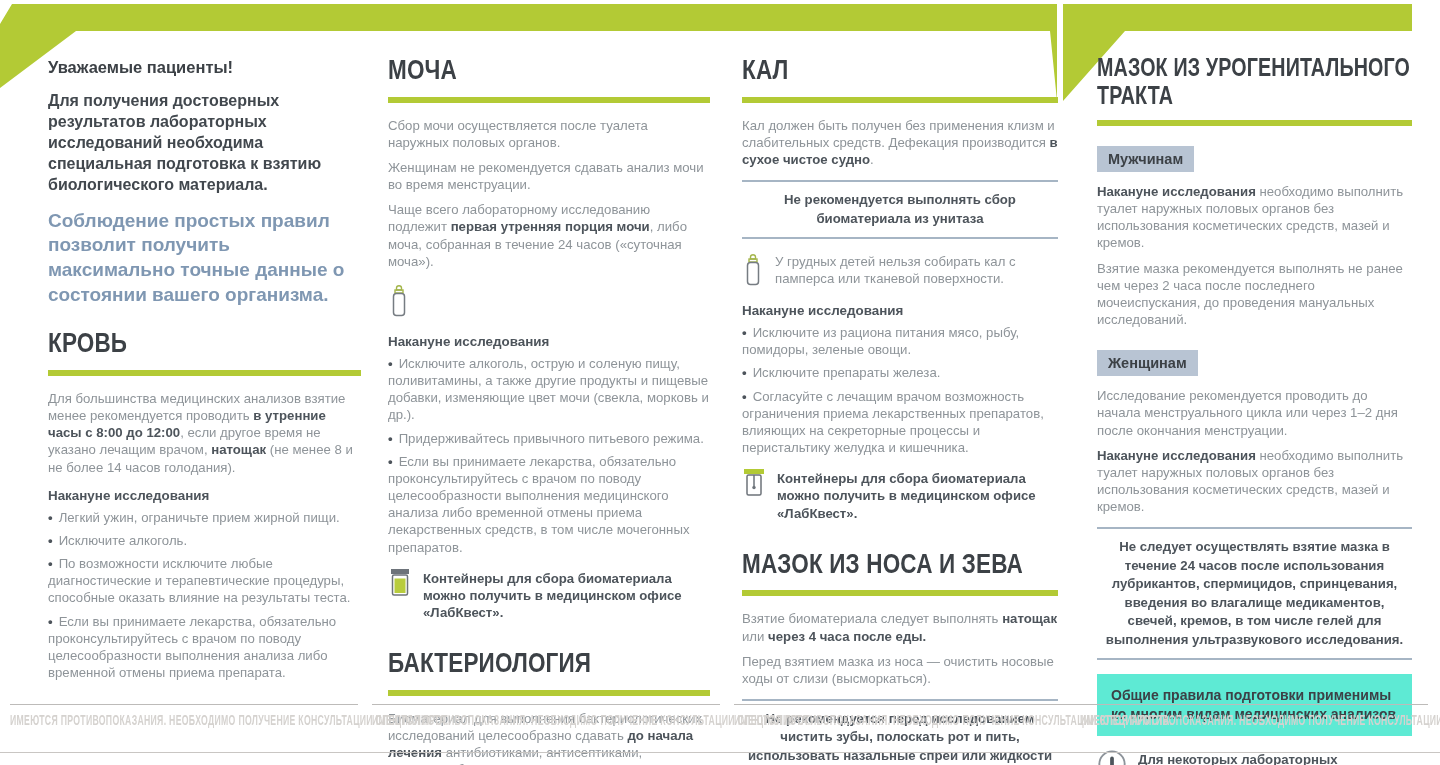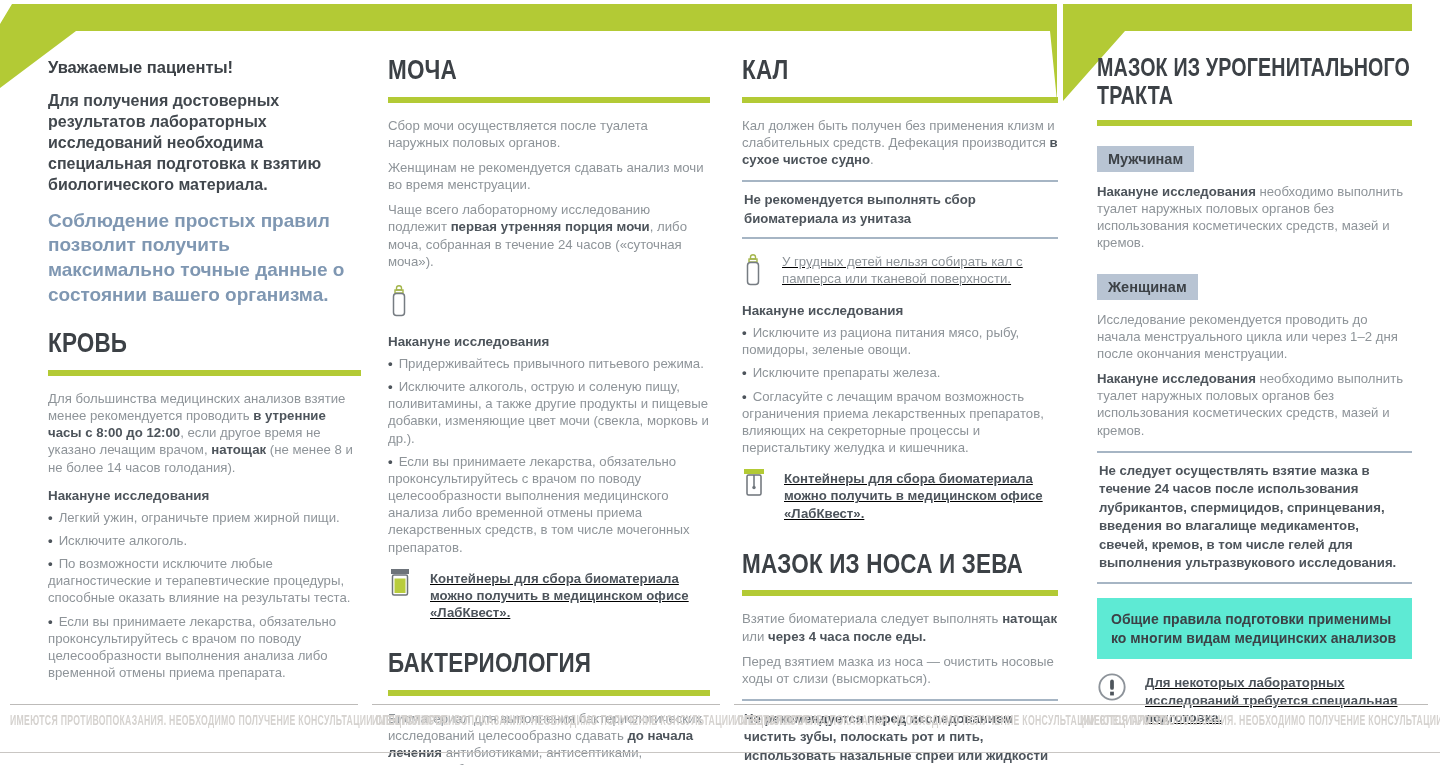--- a/index.html
+++ b/index.html
@@ -28,23 +28,23 @@
   .h2.wide{font-size:25px;width:127%;transform:scaleX(0.787);}
   .h2.mt{margin-top:28px;}
   .bar{height:6px;background:#b3ca35;margin:11px 0 14px;}
 
   .body{font-size:13.2px;line-height:1.3;color:#8e9499;margin:0 0 8px;}
   .b{font-weight:700;color:#4d545b;}
   .subh{font-size:13.4px;font-weight:700;color:#4d545b;margin:12px 0 6px;}
   .bullet-item{font-size:13.2px;line-height:1.3;color:#8e9499;margin:0 0 6px;}
   .dot{color:#4d545b;font-weight:700;margin-right:6px;}
   .callout{border-top:2px solid #a6b5c4;border-bottom:2px solid #a6b5c4;
-    padding:9px 2px;margin:12px 0;font-size:13.2px;font-weight:700;
+    padding:9px 2px;margin:12px 0;text-align:center;font-size:13.2px;font-weight:700;
     color:#4d545b;line-height:1.4;}
-  .iconrow{display:flex;align-items:flex-start;gap:18px;margin:12px 0;text-decoration:underline;}
+  .iconrow{display:flex;align-items:flex-start;gap:11px;margin:12px 0;}
   .iconrow .txt{font-size:13.2px;line-height:1.3;color:#8e9499;padding-top:2px;}
   .iconrow .txt.bold{font-weight:700;color:#4d545b;}
   .icn{flex:0 0 auto;display:block;}
 
   .tag{display:inline-block;background:#b8c4d3;color:#3c4146;font-weight:700;
     font-size:14.5px;padding:5px 11px;margin:6px 0 11px;}
   .greenbox{background:#5eead4;padding:12px 14px;font-size:14px;font-weight:700;
     color:#3c4146;line-height:1.35;margin:14px 0 13px;}
 
   .disc{position:absolute;top:704px;width:348px;border-top:1px solid #bdbbb9;}
@@ -85,22 +85,22 @@
     <span class="icn">
       <svg width="22" height="36" viewBox="0 0 22 36">
         <path d="M8.5 6 C8.5 3 13.5 3 13.5 6 L13.5 8 L8.5 8 Z" fill="none" stroke="#a3b54a" stroke-width="1.4"></path>
         <rect x="7" y="8" width="8" height="3" fill="none" stroke="#a3b54a" stroke-width="1.4"></rect>
         <rect x="5.5" y="11.5" width="11" height="22" rx="3" fill="none" stroke="#767c82" stroke-width="1.5"></rect>
       </svg>
     </span>
   </div>
 
   <p class="subh">Накануне исследования</p>
+  <p class="bullet-item"><span class="dot">•</span><span>Исключите алкоголь, острую и соленую пищу, поливитамины, а также другие продукты и пищевые добавки, изменяющие цвет мочи (свекла, морковь и др.).</span></p>
   <p class="bullet-item"><span class="dot">•</span><span>Придерживайтесь привычного питьевого режима.</span></p>
-  <p class="bullet-item"><span class="dot">•</span><span>Исключите алкоголь, острую и соленую пищу, поливитамины, а также другие продукты и пищевые добавки, изменяющие цвет мочи (свекла, морковь и др.).</span></p>
   <p class="bullet-item"><span class="dot">•</span><span>Если вы принимаете лекарства, обязательно проконсультируйтесь с врачом по поводу целесообразности выполнения медицинского анализа либо временной отмены приема лекарственных средств, в том числе мочегонных препаратов.</span></p>
 
   <div class="iconrow">
     <span class="icn">
       <svg width="24" height="30" viewBox="0 0 24 30">
         <rect x="3" y="1" width="18" height="5" fill="#6d737a"></rect>
         <rect x="4.5" y="7" width="15" height="20" rx="1.5" fill="none" stroke="#6d737a" stroke-width="1.5"></rect>
         <rect x="6.5" y="10.5" width="11" height="14.5" fill="#b8cc3e"></rect>
       </svg>
     </span>
@@ -152,20 +152,21 @@
   <p class="body">Перед взятием мазка из носа — очистить носовые ходы от слизи (высморкаться).</p>
   <div class="callout">Не рекомендуется перед исследованием чистить зубы, полоскать рот и пить, использовать назальные спреи или жидкости для промывания.</div>
 </div>
 
 <div class="col col4">
   <h2 class="h2 wide">МАЗОК ИЗ УРОГЕНИТАЛЬНОГО ТРАКТА</h2>
   <div class="bar"></div>
 
   <div class="tag">Мужчинам</div>
   <p class="body"><span class="b">Накануне исследования</span><span> необходимо выполнить туалет наружных половых органов без использования косметических средств, мазей и кремов.</span></p>
+  <p class="body">Взятие мазка рекомендуется выполнять не ранее чем через 2 часа после последнего мочеиспускания, до проведения мануальных исследований.</p>
 
   <div class="tag" style="margin-top:14px;">Женщинам</div>
   <p class="body">Исследование рекомендуется проводить до начала менструального цикла или через 1–2 дня после окончания менструации.</p>
   <p class="body"><span class="b">Накануне исследования</span><span> необходимо выполнить туалет наружных половых органов без использования косметических средств, мазей и кремов.</span></p>
 
   <div class="callout">Не следует осуществлять взятие мазка в течение 24 часов после использования лубрикантов, спермицидов, спринцевания, введения во влагалище медикаментов, свечей, кремов, в том числе гелей для выполнения ультразвукового исследования.</div>
 
   <div class="greenbox">Общие правила подготовки применимы ко многим видам медицинских анализов</div>
 
   <div class="iconrow">

